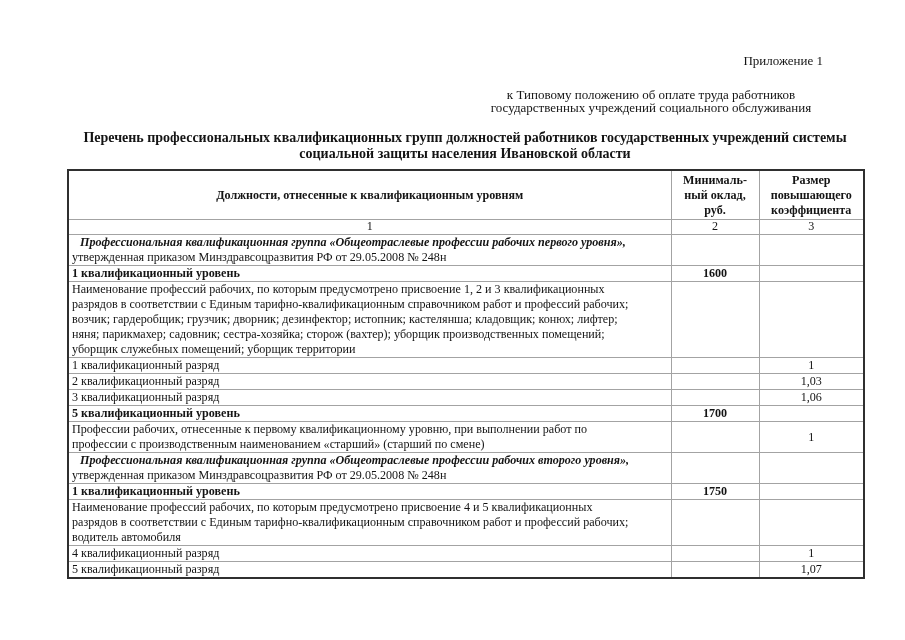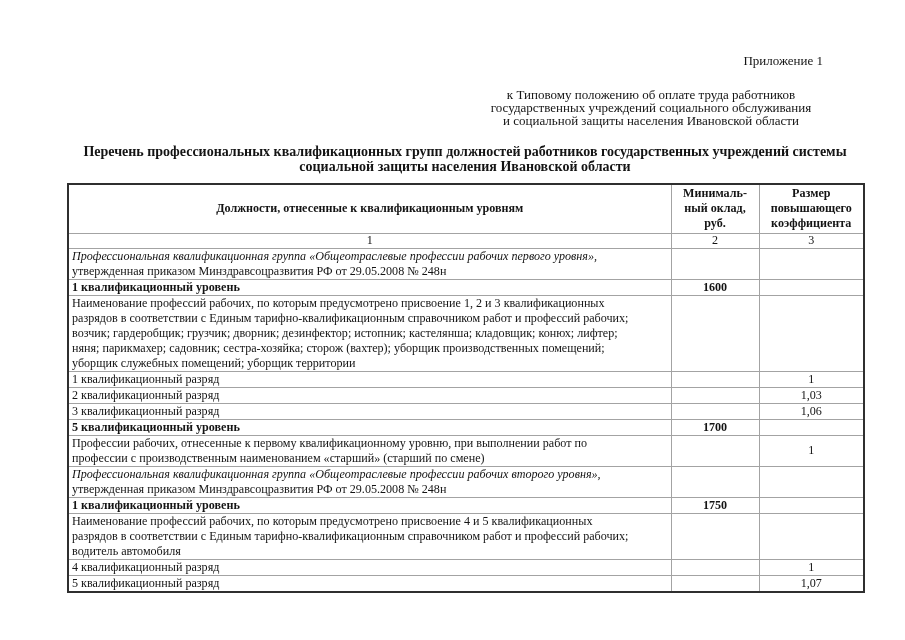--- a/index.html
+++ b/index.html
@@ -67,21 +67,21 @@
   tr.head-row td.hwrap { white-space: pre-line; line-height: 15px; }
   tr.num-row td {
     text-align: center;
     height: 14px;
     line-height: 13.5px;
     padding: 0 2px;
   }
   td.cell1 { white-space: pre-line; }
   td.c2, td.c3 { text-align: center; }
   td.c3 { vertical-align: middle; }
-  tr.r-group .lead { font-weight: normal; font-style: italic; }
+  tr.r-group .lead { font-weight: bold; font-style: italic; margin-left: 8px; }
   tr.r-level td.cell1 { font-weight: bold; }
   tr.r-level td.c2 { font-weight: bold; }
   tr.r-rank td, tr.r-level td { height: 15px; }
   .footer {
     margin: 26px 0 0 78px;
     font-family: "Liberation Mono", monospace;
     font-style: italic;
     font-size: 9.5px;
     letter-spacing: 0.2px;
     color: #2b2b2b;
@@ -90,21 +90,20 @@
 </head>
 <body>
 
 <div class="page">
 
   <div class="appendix">Приложение 1</div>
 
   <div class="addressee">
     <div>к Типовому положению об оплате труда работников</div>
     <div>государственных учреждений социального обслуживания</div>
-    <div>и социальной защиты населения Ивановской области</div>
   </div>
 
   <div class="doc-title">Перечень профессиональных квалификационных групп должностей работников государственных учреждений системы
 социальной защиты населения Ивановской области</div>
 
   <table class="main">
     <colgroup>
         <col class="col1">
         <col class="col2">
         <col class="col3">

